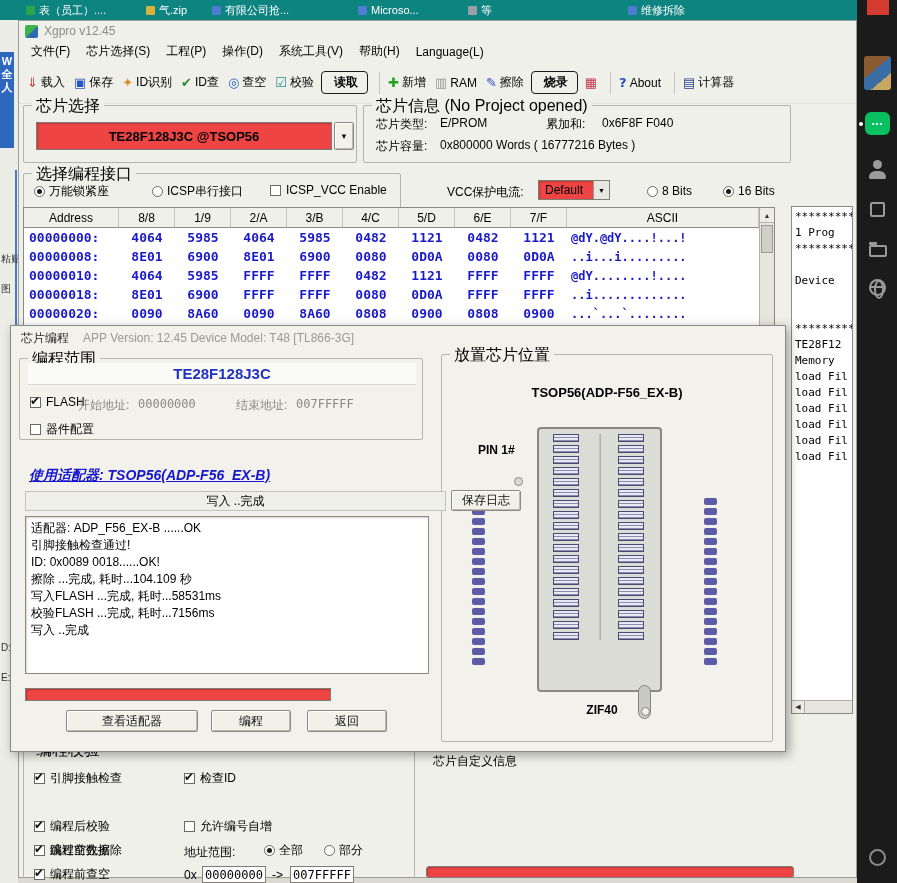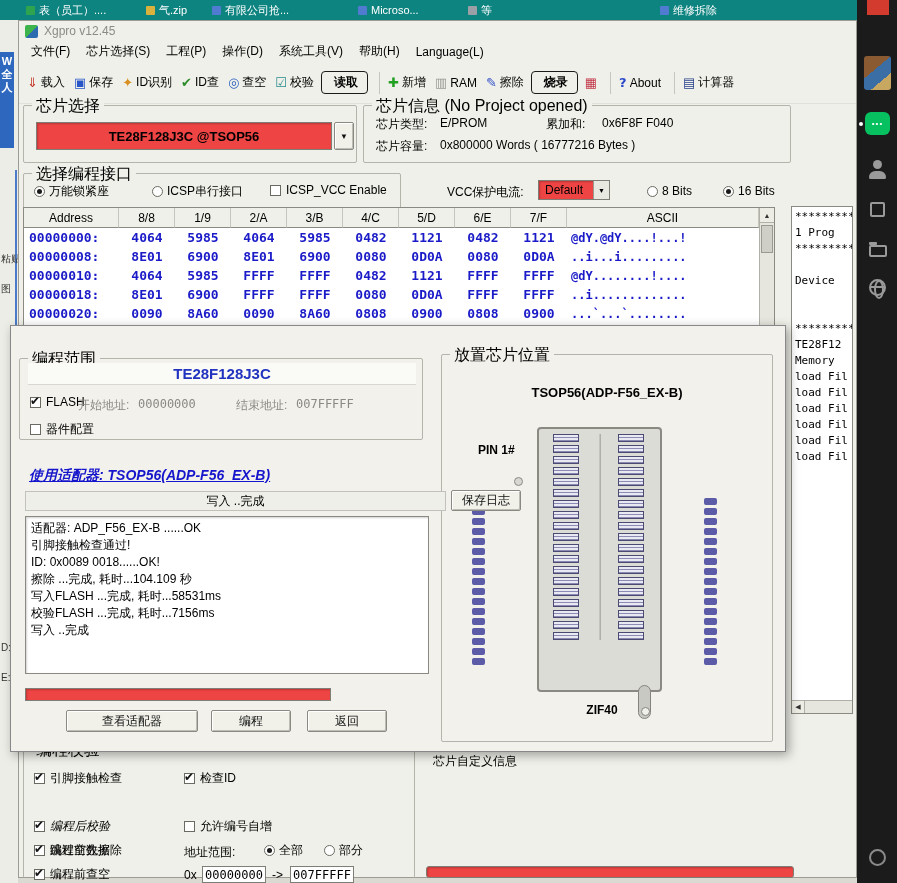--- a/index.html
+++ b/index.html
@@ -205,21 +205,21 @@
         <span>有限公司抢...</span>
       </div>
       <div class="tb-item" style="left: 358px;">
         <span class="tb-ico" style="background: rgb(79, 123, 208);"></span>
         <span>Microso...</span>
       </div>
       <div class="tb-item" style="left: 468px;">
         <span class="tb-ico" style="background: rgb(154, 160, 166);"></span>
         <span>等</span>
       </div>
-      <div class="tb-item" style="left: 660px;">
+      <div class="tb-item" style="left: 628px;">
         <span class="tb-ico" style="background: rgb(79, 123, 208);"></span>
         <span>维修拆除</span>
       </div>
     </div>
 
   <div id="main">
     <div id="titlebar">
       <div id="title-icon"></div>
       <span id="title-text">Xgpro v12.45</span>
     </div>
@@ -484,39 +484,43 @@
       <span class="optlbl" style="left:248px;top:118px">-&gt;</span>
       <div class="inputbox" style="left:266px;top:116px;width:64px">007FFFFF</div>
     <div class="check-item" style="left: 10px; top: 20px;">
           <span class="cbox checked"></span>
           <span class="clabel">引脚接触检查</span>
         </div>
         <div class="check-item" style="left: 10px; top: 44px; margin-top: 48px;">
           <span class="cbox checked"></span>
           <span class="clabel">编程前先擦除</span>
         </div>
-        <div class="check-item" style="left: 10px; top: 68px; font-style: italic;">
+        <div class="check-item" style="left: 10px; top: 68px;">
           <span class="cbox checked"></span>
           <span class="clabel">编程后校验</span>
         </div>
         <div class="check-item" style="left: 10px; top: 92px;">
           <span class="cbox checked"></span>
           <span class="clabel">跳过空数据</span>
         </div>
         <div class="check-item" style="left: 10px; top: 116px;">
           <span class="cbox checked"></span>
           <span class="clabel">编程前查空</span>
         </div>
       </div>
 
     <span id="custominfo-label">芯片自定义信息</span>
     <div id="custominfo-box" class="sunken"></div>
   </div>
 
   <div id="dialog">
+    <div id="dlg-titlebar">
+      <span id="dlg-title">芯片编程</span>
+      <span id="dlg-subtitle">APP Version: 12.45 Device Model: T48 [TL866-3G]</span>
+    </div>
 
     <div class="group" id="range-group">
       <span class="legend">编程范围</span>
       <div id="chip-name-bar">TE28F128J3C</div>
       <div class="check-item" style="left:10px;top:36px">
         <span class="cbox checked"></span>
         <span>FLASH</span>
       </div>
       <span class="dimlabel" style="left:58px;top:38px">开始地址:</span>
       <span class="dimval mono" style="left:118px;top:38px">00000000</span>

